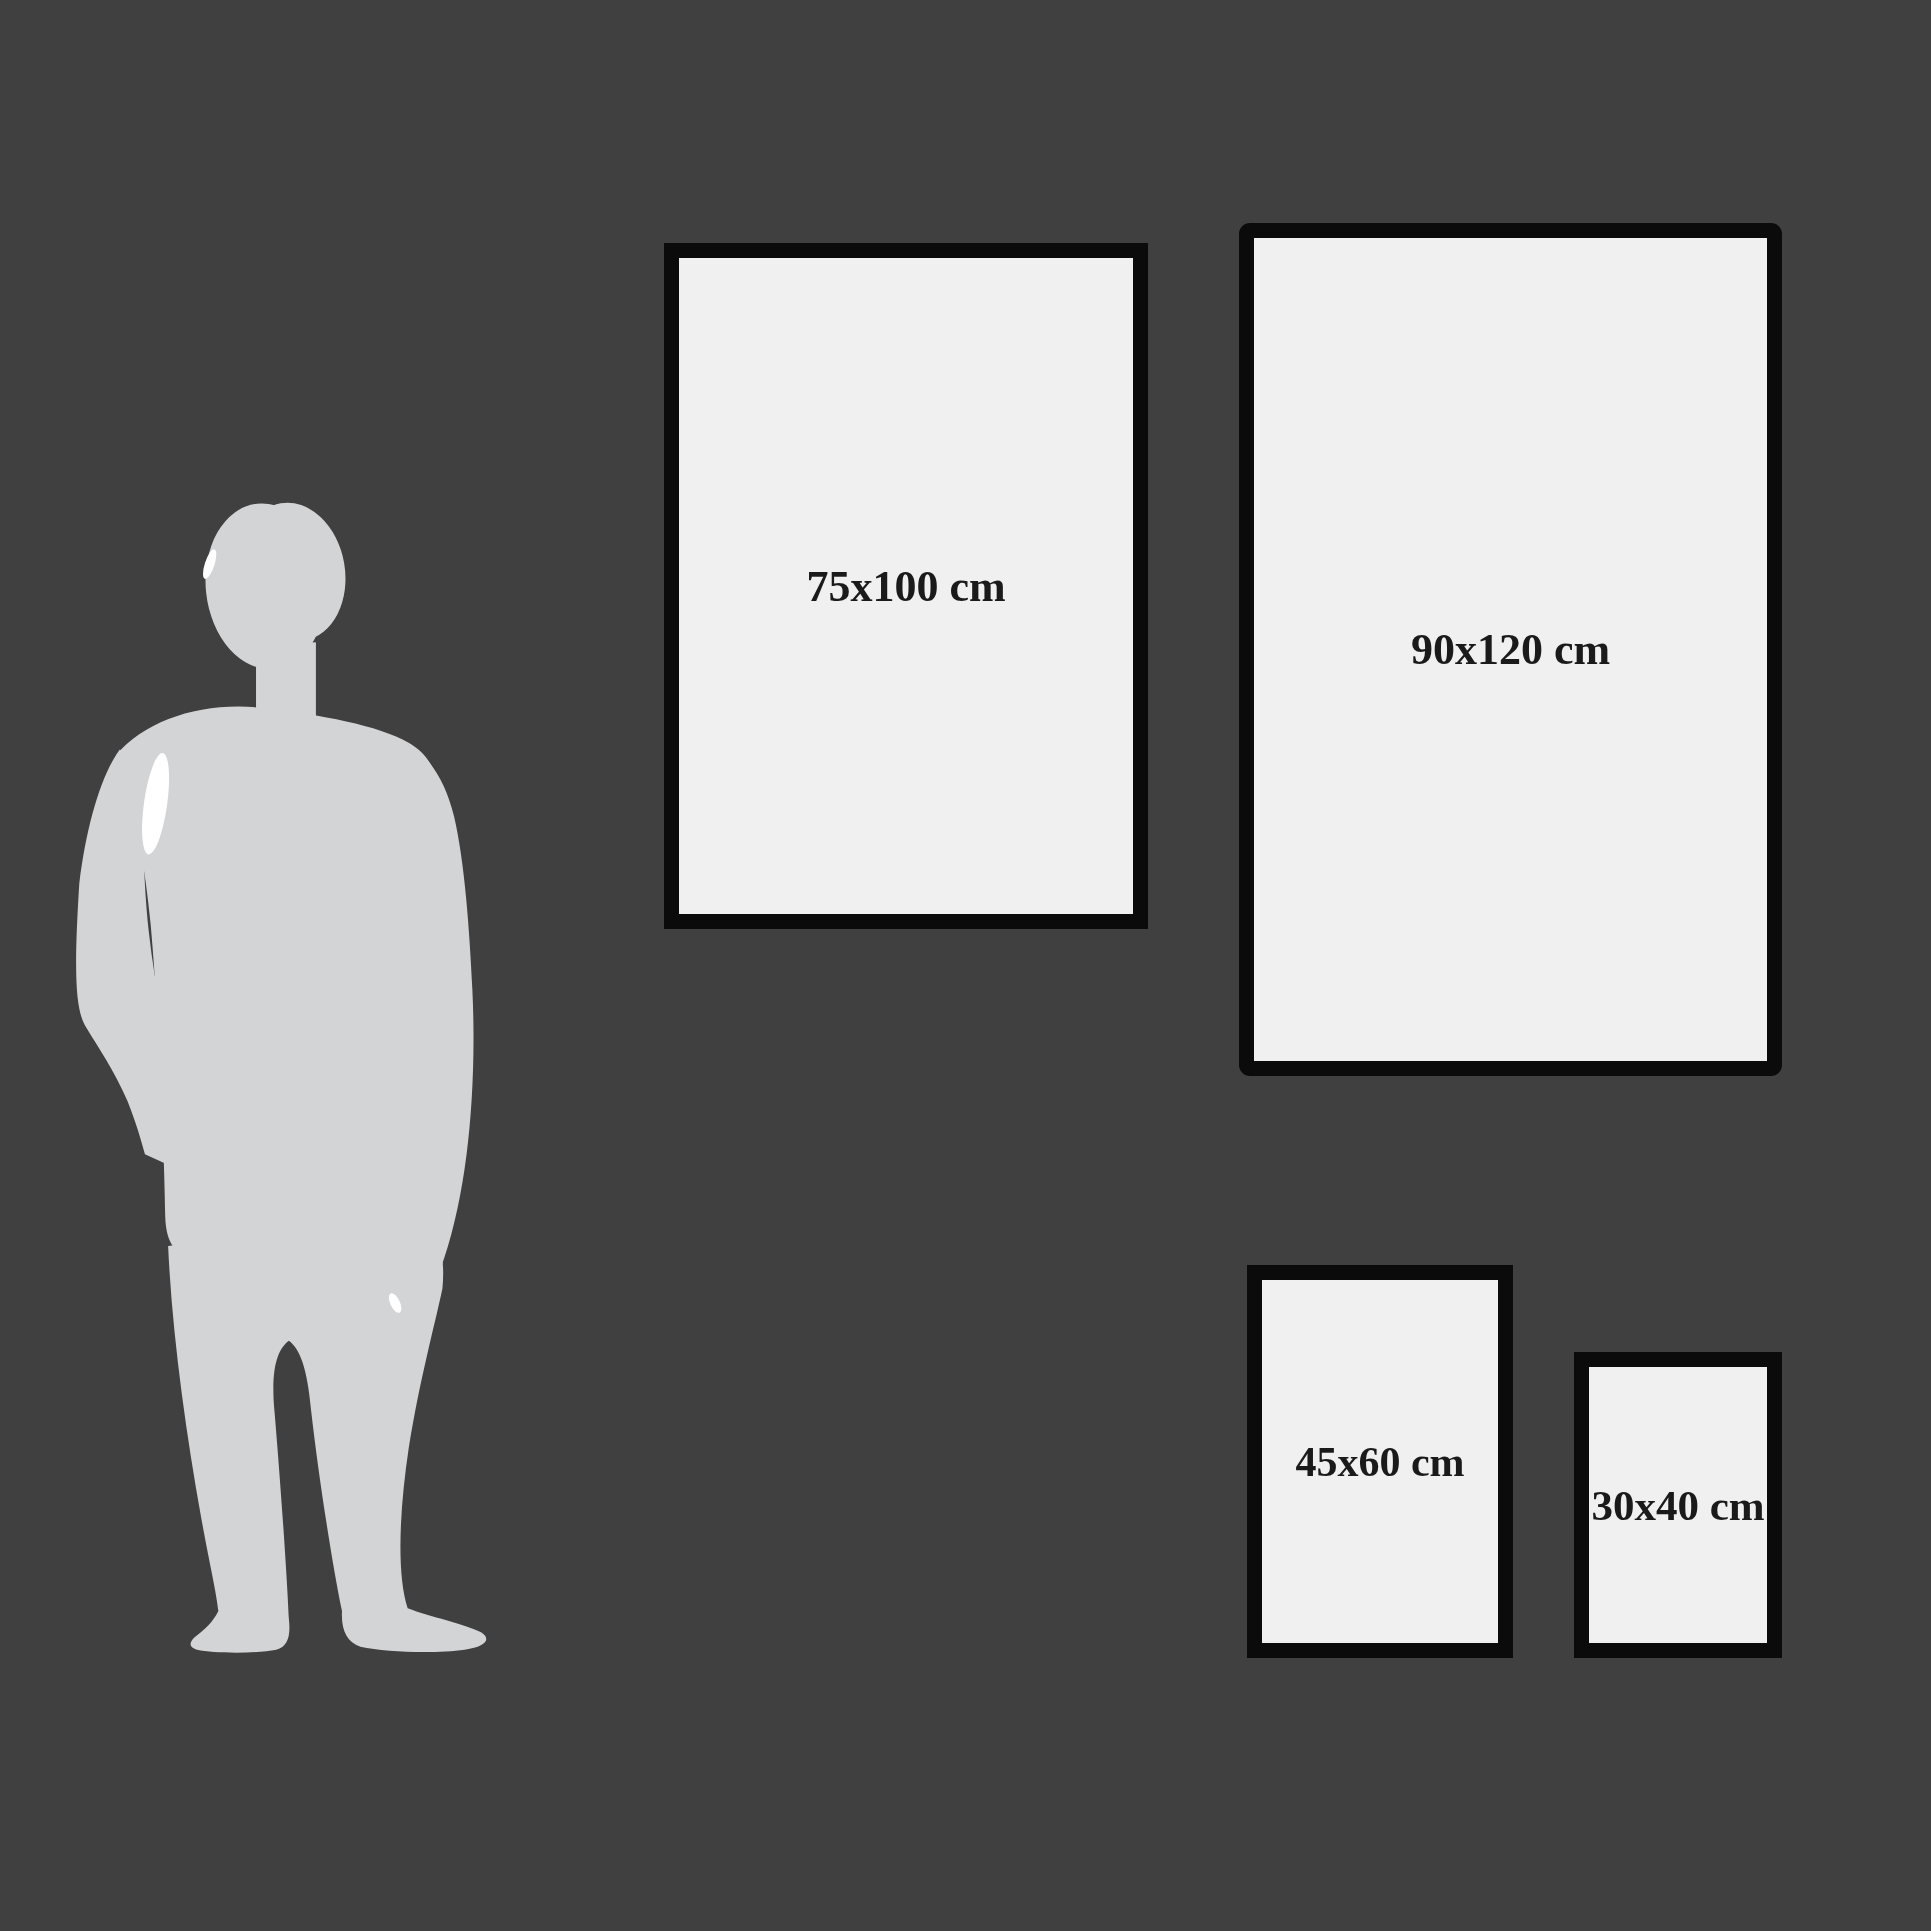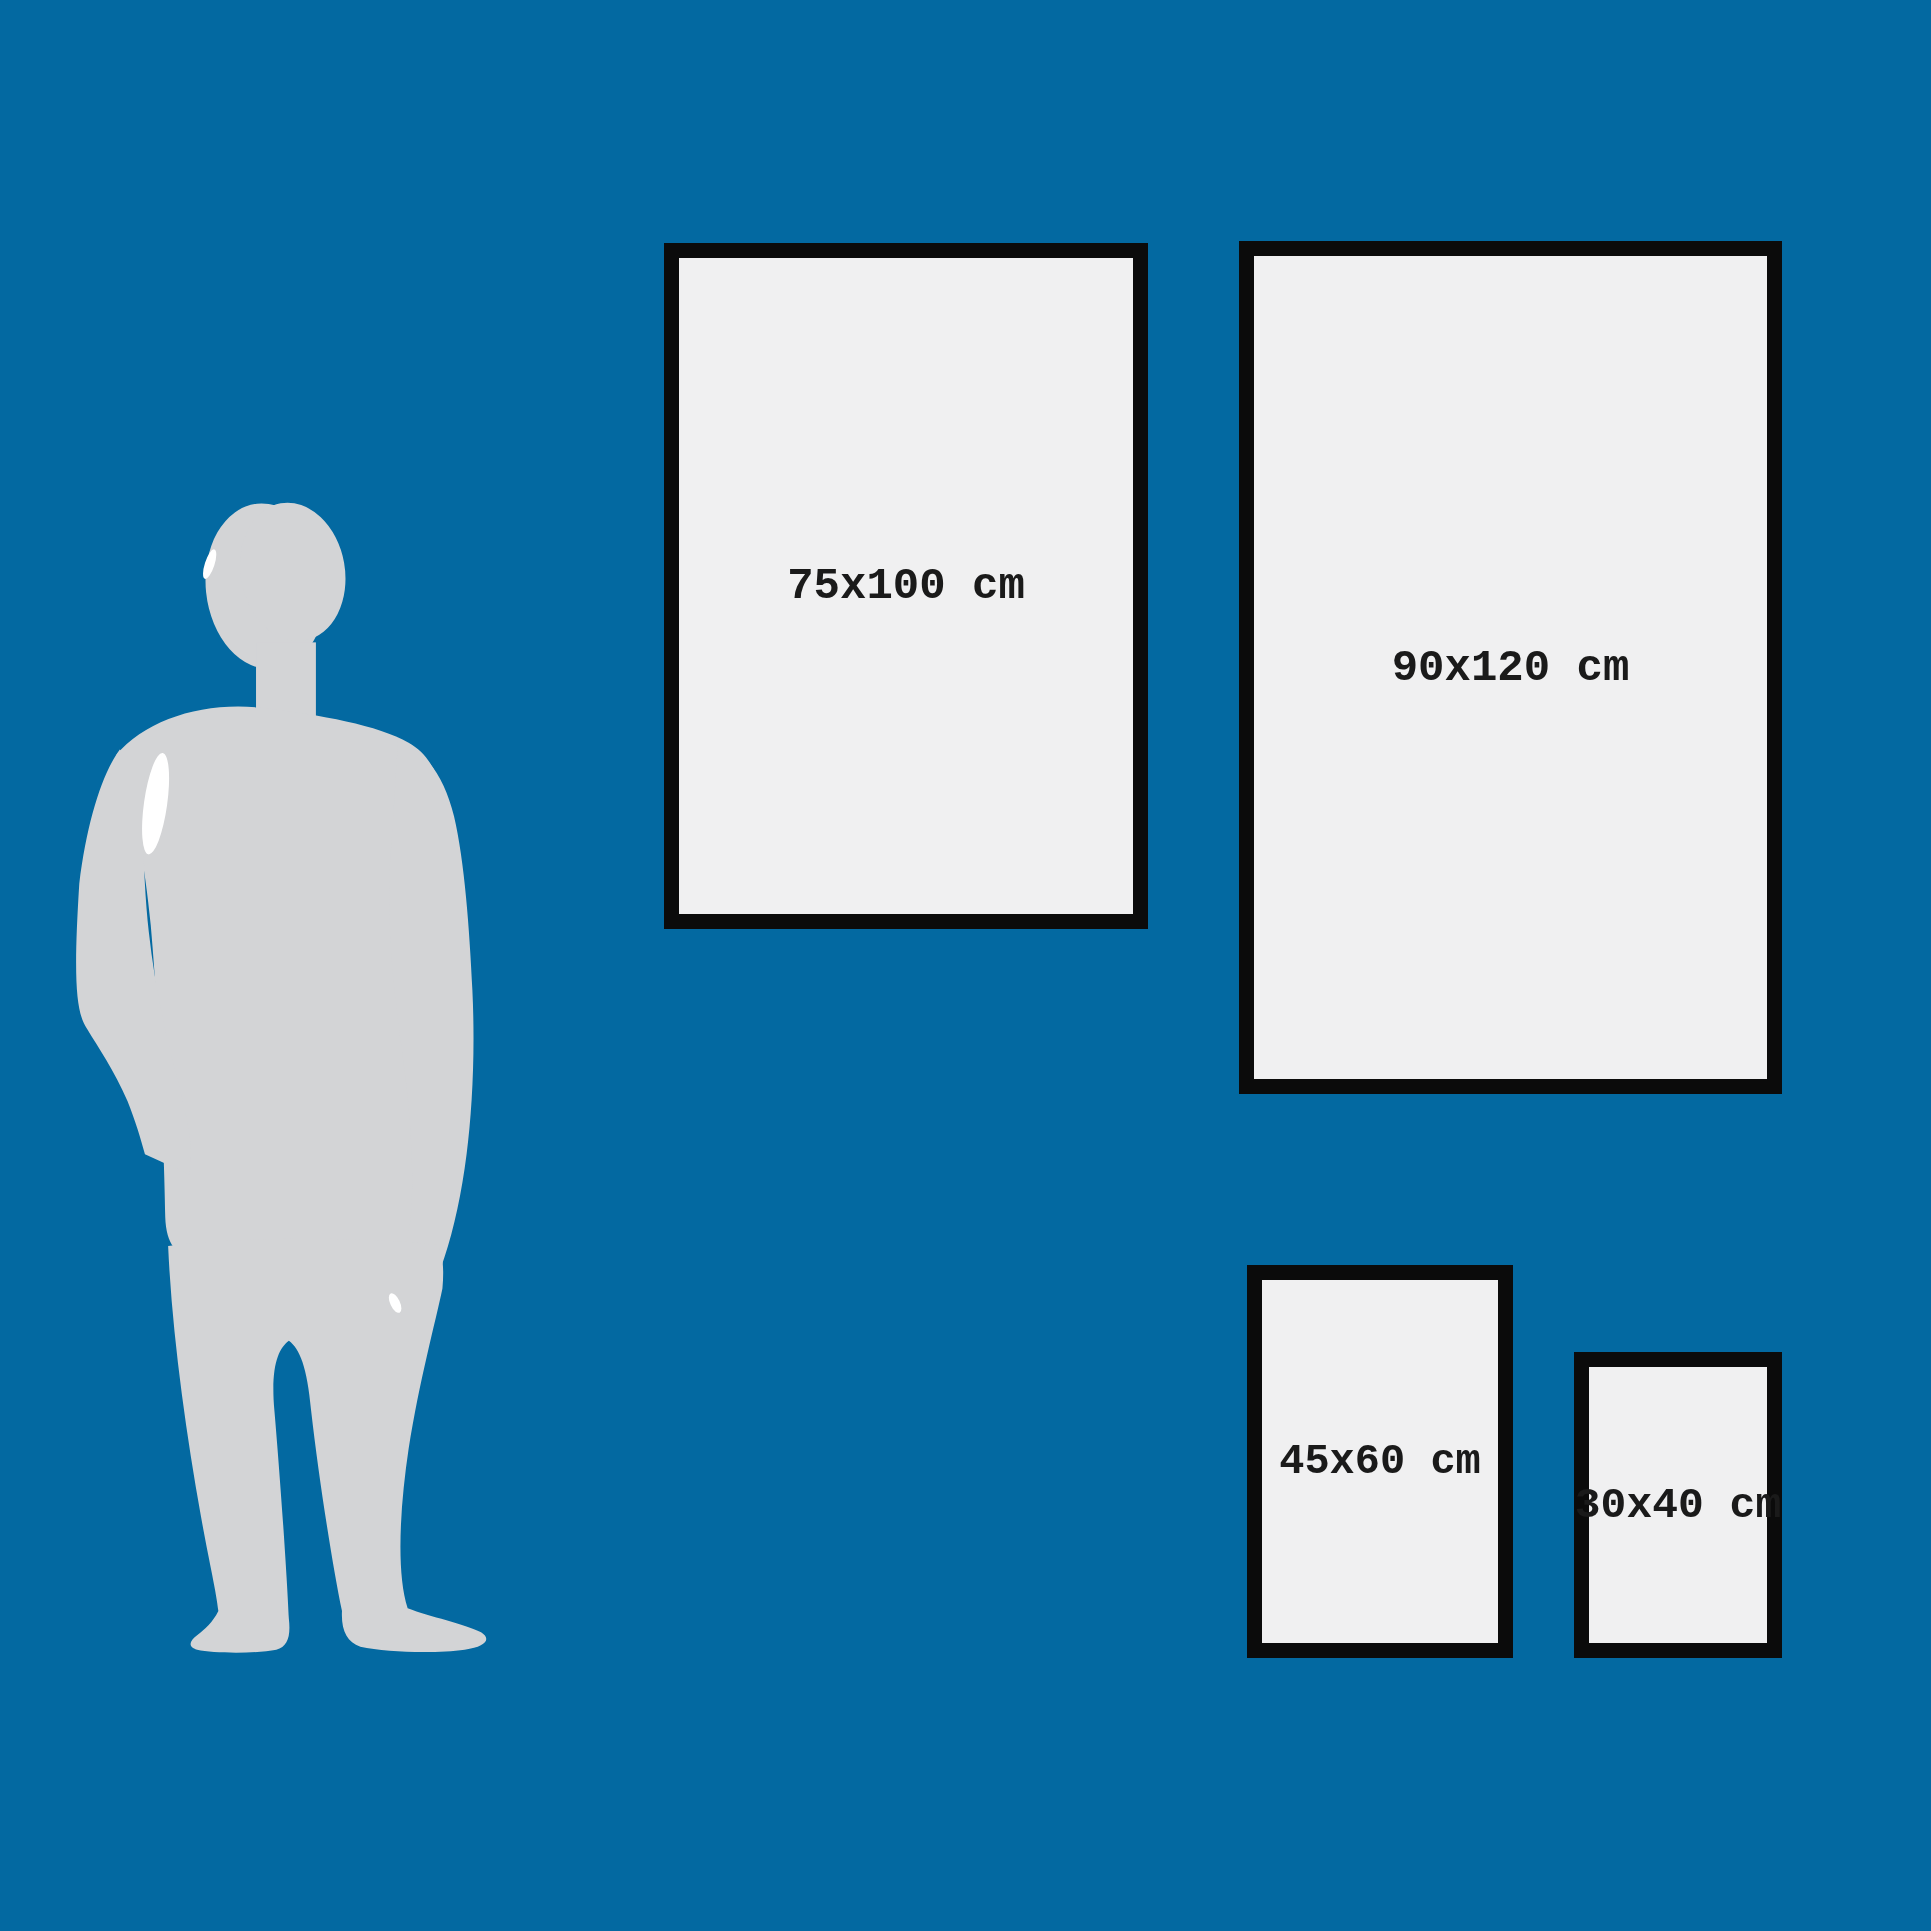--- a/index.html
+++ b/index.html
@@ -1,22 +1,22 @@
 <!DOCTYPE html>
 <html><head>
 <meta charset="utf-8">
 <style>
   html, body { margin: 0; padding: 0; background: #ffffff; }
   .canvas {
     position: relative;
     width: 1931px;
     height: 1931px;
-    background: #0369a1;
+    background: #404040;
     overflow: hidden;
-    font-family: Liberation Mono, monospace;
+    font-family: Liberation Serif, serif;
   }
   .size-frame {
     position: absolute;
     box-sizing: border-box;
     border: 15.4px solid #0b0b0b;
     background: #f0f0f1;
     display: flex;
     align-items: center;
     justify-content: center;
   }
@@ -24,21 +24,21 @@
     color: #1a1a1a;
     font-weight: 600;
     font-size: 44px;
     letter-spacing: 0px;
     white-space: nowrap;
   }
   .frame-label.small { font-size: 43px; }
   .frame-label.mid   { font-size: 42px; }
   
   #frame-75x100 { left: 664px;  top: 243px;  width: 484px; height: 686px; }
-  #frame-90x120 { left: 1239px; top: 241px;  width: 543px; height: 853px; }
+  #frame-90x120 { left: 1239px; top: 223px;  width: 543px; height: 853px; border-radius: 11px; }
   #frame-60x80  { left: 665px;  top: 1038px; width: 406px; height: 620px; }
   #frame-45x60  { left: 1247px; top: 1265px; width: 266px; height: 393px; }
   #frame-30x40  { left: 1574px; top: 1352px; width: 208px; height: 306px; }
   .silhouette {
     position: absolute;
     left: 58px;
     top: 483px;
     width: 454px;
     height: 1188px;
   }

